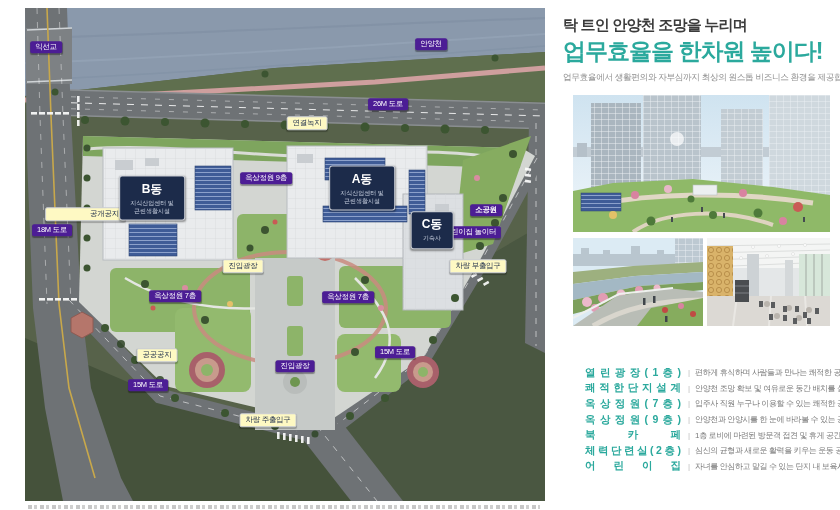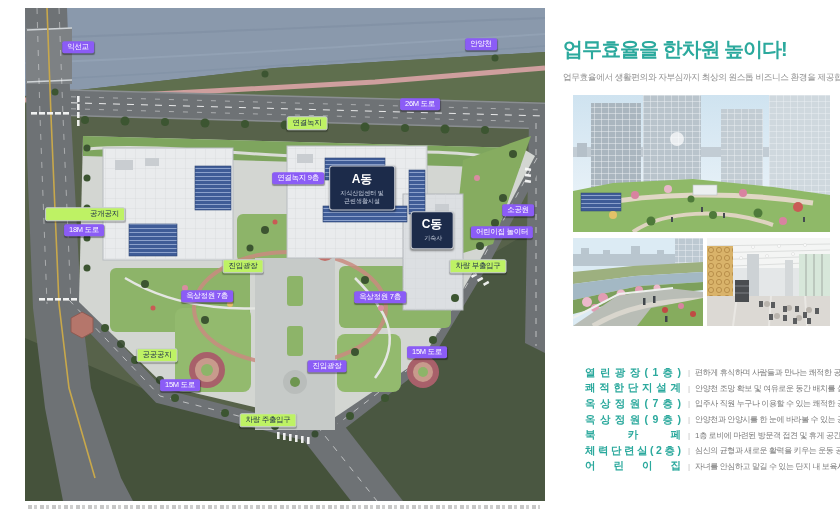--- a/index.html
+++ b/index.html
@@ -4,32 +4,32 @@
 <style>
   html,body{margin:0;padding:0;}
   body{width:840px;height:510px;background:#ffffff;font-family:"Liberation Sans","DejaVu Sans",sans-serif;overflow:hidden;position:relative;}
   .page{position:absolute;inset:0;}
 
   
   .map-wrap{position:absolute;left:25px;top:8px;width:520px;height:493px;overflow:hidden;}
   .map-wrap svg{position:absolute;left:0;top:0;}
   .label-layer{position:absolute;inset:0;}
   .map-label{position:absolute;transform:translate(-50%,-50%);font-size:7.5px;line-height:1;padding:2px 5px;border-radius:2px;white-space:nowrap;letter-spacing:-0.3px;}
-  .map-label.dark{background:#8b5cf6;color:#fff;box-shadow:0 1px 1px rgba(0,0,0,.35);margin-left:32px;}
-  .map-label.light{background:#bef264;color:#1c2b4a;border:1px solid #c9cdd4;box-shadow:0 1px 1px rgba(0,0,0,.25);}
+  .map-label.dark{background:#4c1d95;color:#fff;box-shadow:0 1px 1px rgba(0,0,0,.35);}
+  .map-label.light{background:#fef9c3;color:#1c2b4a;border:1px solid #c9cdd4;box-shadow:0 1px 1px rgba(0,0,0,.25);}
   .bldg-label{position:absolute;transform:translate(-50%,-50%);background:#1c2b4a;color:#fff;text-align:center;padding:4px 10px 5px;border-radius:3px;border:1px solid rgba(255,255,255,.75);box-shadow:0 1px 2px rgba(0,0,0,.4);}
   .bldg-name{font-size:12px;font-weight:bold;letter-spacing:0;}
   .bldg-sub{font-size:6px;color:#cdd5e4;margin-top:2px;line-height:1.25;white-space:nowrap;}
   .map-caption{position:absolute;left:28px;top:505px;width:512px;height:4px;
     background:repeating-linear-gradient(90deg,#b9b9b9 0 4px,transparent 4px 6px,#c4c4c4 6px 9px,transparent 9px 12px);opacity:.8;}
 
   
   .right-col{position:absolute;left:563px;top:0;width:273px;height:510px;}
   .hl-sub{position:absolute;left:0;top:16px;font-size:15px;font-weight:bold;color:#3b3b3b;letter-spacing:-0.8px;}
-  .hl-main{position:absolute;left:0;top:36px;font-size:20px;font-weight:bold;color:#2ba99d;letter-spacing:-1px;}
+  .hl-main{position:absolute;left:0;top:36px;font-size:23px;font-weight:bold;color:#2ba99d;letter-spacing:-1px;}
   .hl-desc{position:absolute;left:0;top:72px;font-size:8.7px;color:#8f8f8f;letter-spacing:-0.4px;white-space:nowrap;}
 
   .photo{position:absolute;overflow:hidden;background:#dfe6ea;}
   .photo-big{left:10px;top:95px;width:257px;height:137px;}
   .photo-sm1{left:10px;top:238px;width:130px;height:88px;}
   .photo-sm2{left:144px;top:238px;width:123px;height:88px;}
 
   .feature-list{position:absolute;left:22px;top:365px;width:252px;}
   .feature-row{display:flex;align-items:center;height:15.6px;}
   .feat-title{display:flex;justify-content:space-between;width:96px;flex:0 0 96px;font-size:10.5px;font-weight:bold;color:#2ba99d;}
@@ -221,50 +221,55 @@
           <circle cx="205" cy="296" r="3" fill="#e5c06a"></circle>
           <circle cx="356" cy="300" r="3" fill="#d98ca0"></circle>
           <circle cx="452" cy="170" r="3" fill="#d98ca0"></circle>
           <circle cx="250" cy="214" r="2.5" fill="#c95b55"></circle>
           <circle cx="128" cy="300" r="2.5" fill="#c95b55"></circle>
       </g>
     </svg>
 
     <div class="label-layer">
         <div class="map-label dark" style="left: 21px; top: 39px;">익선교</div>
-        <div class="map-label dark" style="left: 424px; top: 36px;">안양천</div>
+        <div class="map-label dark" style="left: 406px; top: 36px;">안양천</div>
         <div class="map-label dark" style="left: 363px; top: 96px;">26M 도로</div>
         <div class="map-label light" style="left: 282px; top: 115px;">연결녹지</div>
-        <div class="map-label dark" style="left: 241px; top: 170px;">연결녹지 9층</div>
+        <div class="map-label dark" style="left: 241px; top: 170px;">옥상정원 9층</div>
         <div class="map-label light" style="left: 60px; top: 206px; padding-left: 44px;">공개공지</div>
         <div class="map-label dark" style="left: 27px; top: 222px;">18M 도로</div>
-        <div class="map-label dark" style="left: 461px; top: 202px;">소공원</div>
+        <div class="map-label dark" style="left: 461px; top: 202px; font-weight: bold;">소공원</div>
         <div class="map-label dark" style="left: 445px; top: 224px;">어린이집 놀이터</div>
         <div class="map-label light" style="left: 453px; top: 258px; text-align: center;">차량 부출입구</div>
         <div class="map-label light" style="left: 218px; top: 258px;">진입광장</div>
         <div class="map-label dark" style="left: 150px; top: 288px;">옥상정원 7층</div>
         <div class="map-label dark" style="left: 323px; top: 289px;">옥상정원 7층</div>
         <div class="map-label dark" style="left: 370px; top: 344px;">15M 도로</div>
         <div class="map-label light" style="left: 132px; top: 347px;">공공공지</div>
         <div class="map-label dark" style="left: 270px; top: 358px;">진입광장</div>
         <div class="map-label dark" style="left: 123px; top: 377px;">15M 도로</div>
         <div class="map-label light" style="left: 243px; top: 412px;">차량 주출입구</div>
+        <div class="bldg-label" style="left: 127px; top: 190px;">
+          <div class="bldg-name">B동</div>
+          <div class="bldg-sub">지식산업센터 및<br>근린생활시설</div>
+        </div>
         <div class="bldg-label" style="left: 337px; top: 180px;">
           <div class="bldg-name">A동</div>
           <div class="bldg-sub">지식산업센터 및<br>근린생활시설</div>
         </div>
-        <div class="bldg-label" style="left: 407px; top: 222px; text-align: right;">
+        <div class="bldg-label" style="left: 407px; top: 222px;">
           <div class="bldg-name">C동</div>
           <div class="bldg-sub">기숙사</div>
         </div>
       </div>
   </div>
   <div class="map-caption"></div>
 
   <div class="right-col">
+    <div class="hl-sub">탁 트인 안양천 조망을 누리며</div>
     <div class="hl-main">업무효율을 한차원 높이다!</div>
     <div class="hl-desc">업무효율에서 생활편의와 자부심까지 최상의 원스톱 비즈니스 환경을 제공합니다</div>
 
     <div class="photo photo-big">
       <svg width="257" height="137" viewBox="0 0 257 137">
         <defs>
           <linearGradient id="sky1" x1="0" y1="0" x2="0" y2="1">
             <stop offset="0" stop-color="#cfe3f0"></stop>
               <stop offset="1" stop-color="#f0f6fa"></stop>
           </linearGradient>

